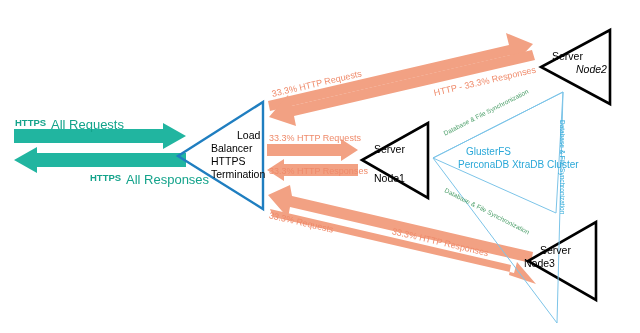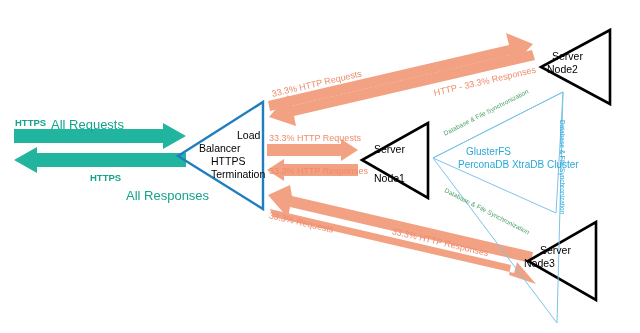--- a/index.html
+++ b/index.html
@@ -118,29 +118,29 @@
       <path d="M 433 158 L 563 92 L 557 323 Z" fill="none" stroke="#7cc4e8" stroke-width="1" stroke-linejoin="miter"></path>
       <path d="M 433 158 L 563 92 L 556 213 Z" fill="none" stroke="#7cc4e8" stroke-width="1" stroke-linejoin="miter"></path>
     </g>
 
   </svg>
 
   <div class="lbl lbl-teal-bold" style="left:15px; top:117px;">HTTPS</div>
   <div class="lbl lbl-teal" style="left:51px; top:117px;">All Requests</div>
 
   <div class="lbl lbl-teal-bold" style="left:90px; top:172px;">HTTPS</div>
-  <div class="lbl lbl-teal" style="left:126px; top:188px;">All Responses</div>
+  <div class="lbl lbl-teal" style="left:126px; top:172px;">All Responses</div>
 
   <div class="lbl lbl-black" style="left:200px; top:129px;padding-left:37px;">Load</div>
-  <div class="lbl lbl-black" style="left:199px; top:142px;">Balancer</div>
+  <div class="lbl lbl-black" style="left:211px; top:142px;">Balancer</div>
   <div class="lbl lbl-black" style="left:211px; top:155px;">HTTPS</div>
   <div class="lbl lbl-black" style="left:211px; top:168px;text-align:center;">Termination</div>
 
   <div class="lbl lbl-node" style="left:552px; top:50px; width:48px;">Server</div>
-  <div class="lbl lbl-node" style="left:547px; top:63px; width:48px;">Node2</div>
+  <div class="lbl lbl-node" style="left:576px; top:63px; width:48px;font-style:italic;">Node2</div>
 
   <div class="lbl lbl-node" style="left:374px; top:143px; width:48px;">Server</div>
   <div class="lbl lbl-node" style="left:374px; top:172px; width:48px;">Node1</div>
 
   <div class="lbl lbl-node" style="left:540px; top:244px; width:48px;">Server</div>
   <div class="lbl lbl-node" style="left:524px; top:257px; width:48px;">Node3</div>
 
   <div class="lbl lbl-salmon" style="left:272px; top:89px; transform: rotate(-13deg); transform-origin: left center;">33.3% HTTP Requests</div>
   <div class="lbl lbl-salmon" style="left:434px; top:88px; transform: rotate(-13deg); transform-origin: left center;">HTTP - 33.3% Responses</div>
 

